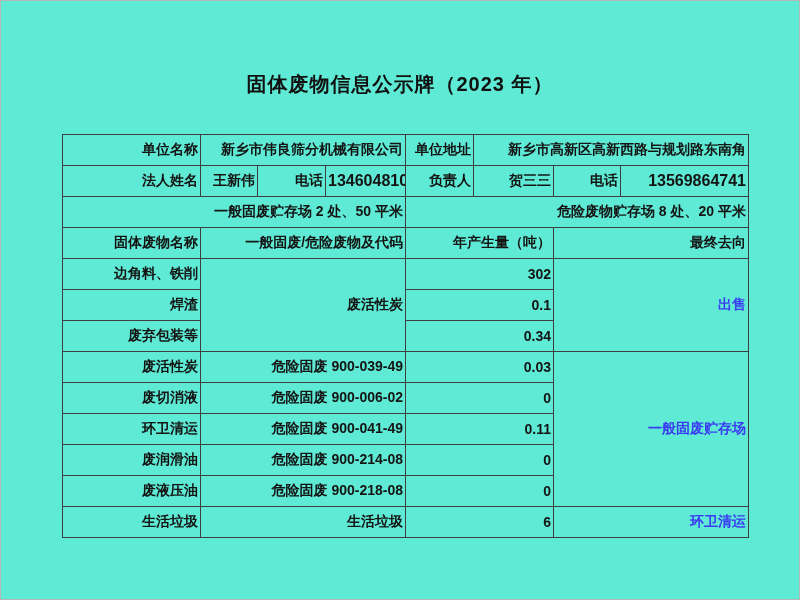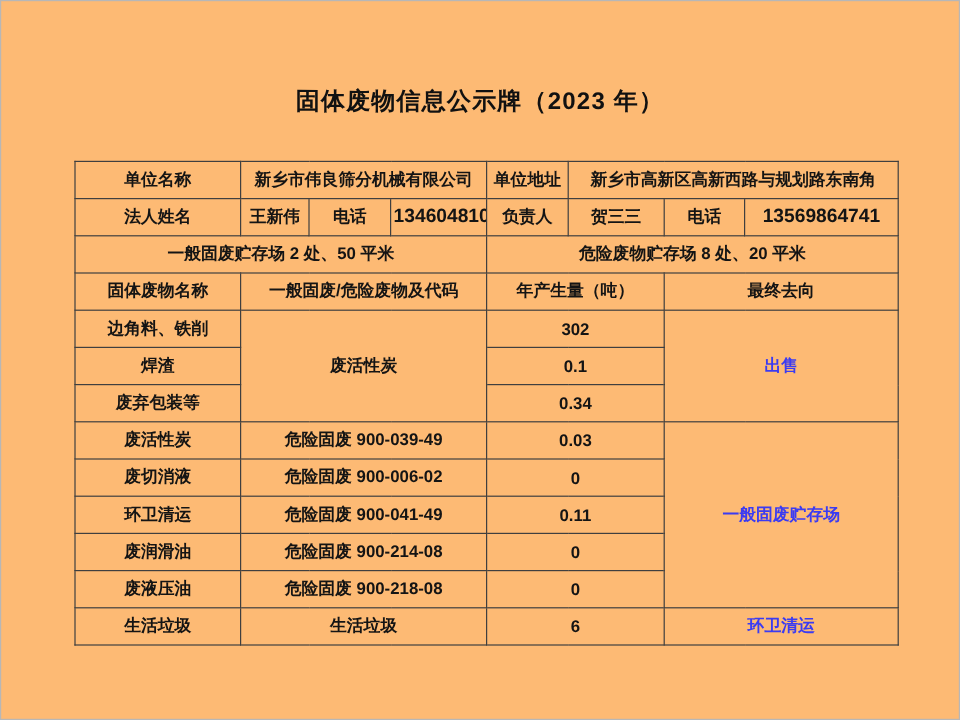--- a/index.html
+++ b/index.html
@@ -1,20 +1,20 @@
 <!DOCTYPE html>
 <html style="--blue: #3b3bf2; --line: #3f3f3f;"><head>
 <meta charset="utf-8">
 <style>
   html,body{margin:0;padding:0;background:#ffffff;}
   .page{
     position:relative;
     width:798px;height:598px;
     border:1px solid #b7b7b7;
-    background:#fdba74;
+    background:#5eead4;
     font-family:"Liberation Sans","DejaVu Sans",sans-serif;
     color:#141414;
     overflow:hidden;
   }
   .doc-title{
     position:absolute;
     top:70px;left:0;width:100%;
     text-align:center;
     font-size:20px;
     font-weight:700;
@@ -25,21 +25,21 @@
     position:absolute;
     top:133px;left:61px;
     width:686px;
     border-collapse:collapse;
     table-layout:fixed;
   }
   table.board td{
     border:1.5px solid var(--line,#3f3f3f);
     height:30px;
     padding:0 2px;
-    text-align:center;
+    text-align:right;
     vertical-align:middle;
     font-size:14px;
     font-weight:700;
     color:#141414;
     overflow:hidden;
     white-space:nowrap;
   }
   table.board td.num{
     font-size:16px;
     letter-spacing:0;

